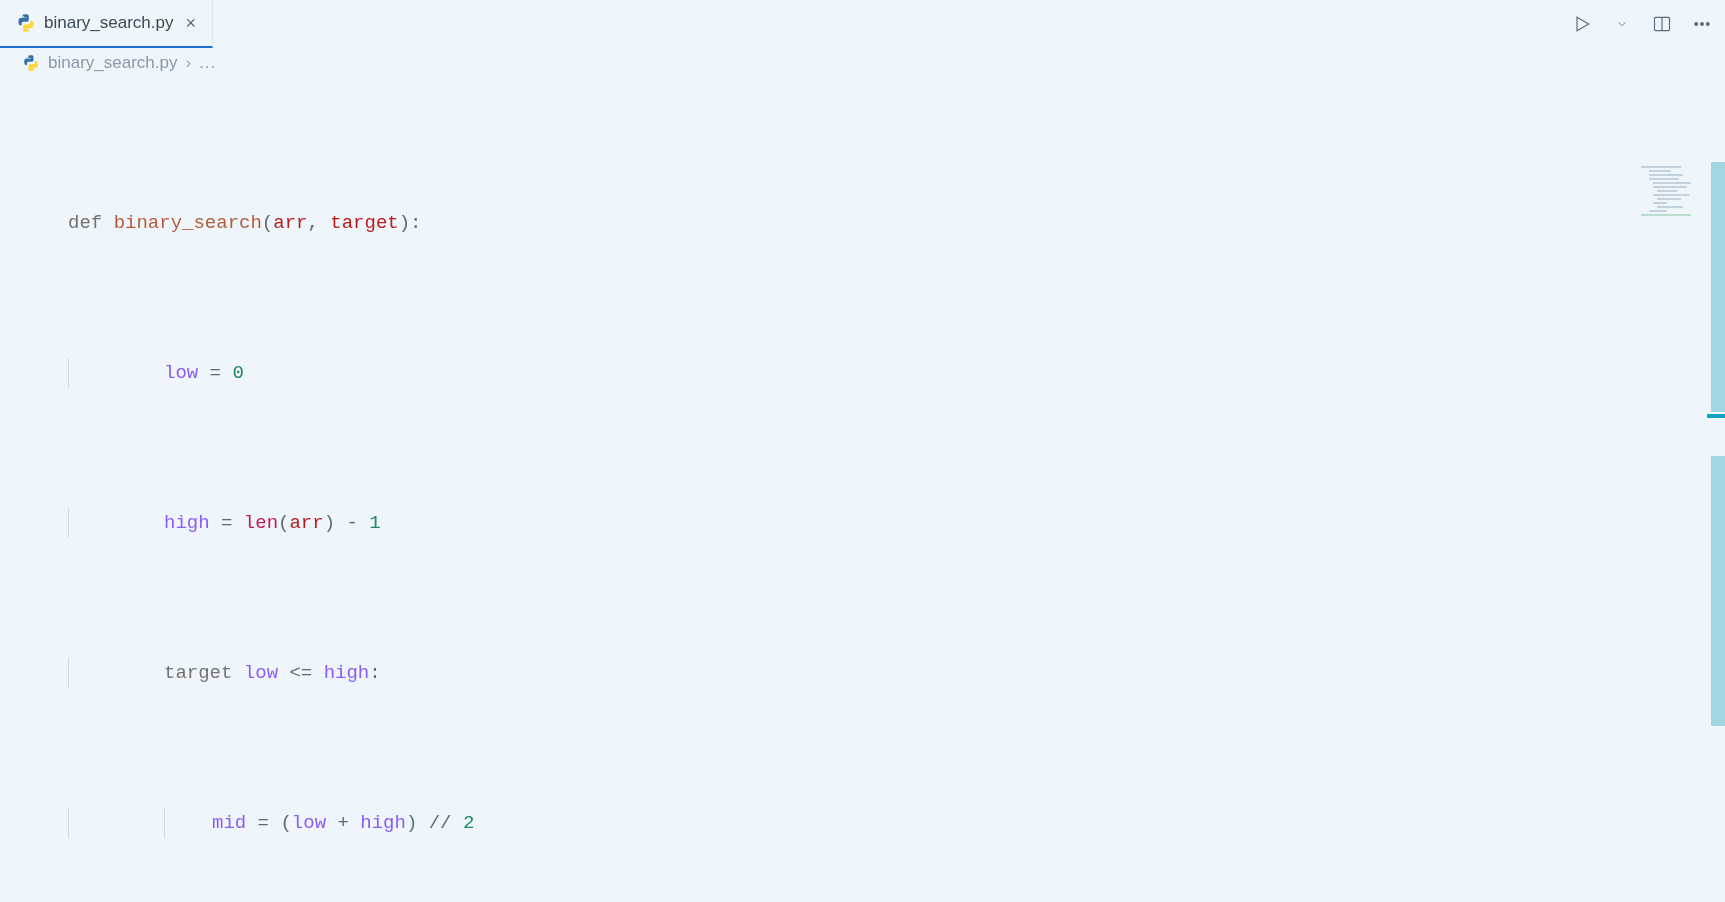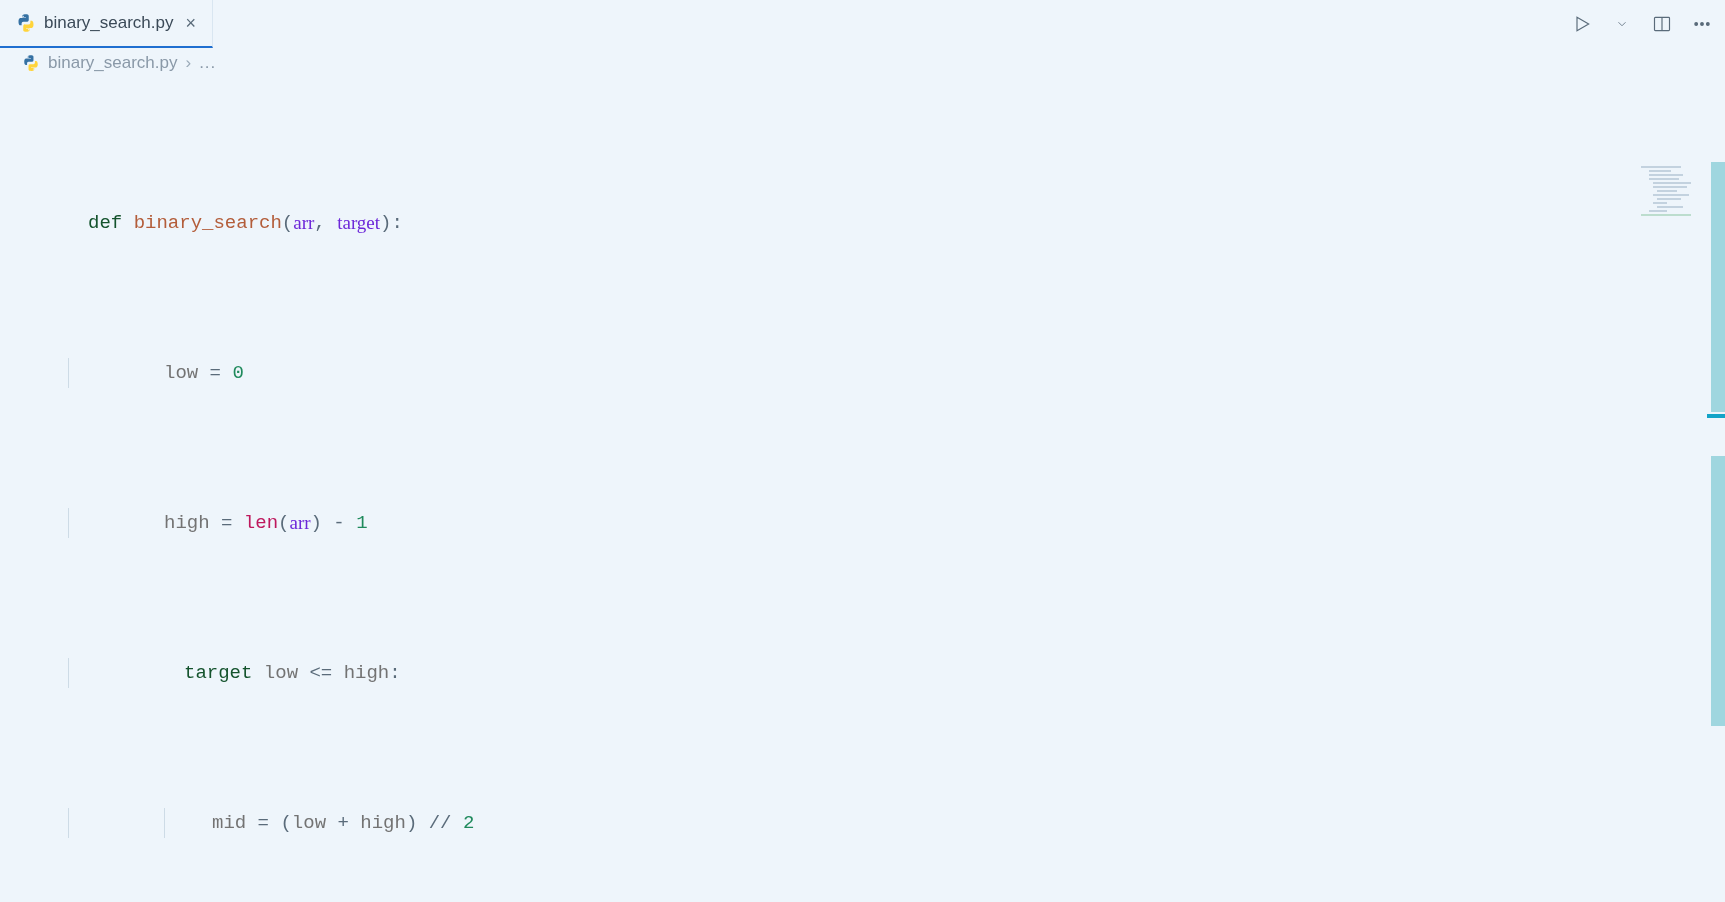--- a/index.html
+++ b/index.html
@@ -97,27 +97,27 @@
     font-size: 19px;
     line-height: 30px;
     color: #3b4a58;
     white-space: pre;
   }
   .line { height: 30px; display:flex; position: relative; }
   .ig { display:inline-block; width: 48px; height: 30px;}
   .ig.g { border-left: 1px solid #cddbe6; }
 
   
-  .kw-def   { color: #14532d; margin-left: 20px; }
+  .kw-def   { color: #737373; }
   .fn-name  { color: #b35d3a; }
-  .param    { color: #6d28d9; font-family: Liberation Serif, serif; }
+  .param    { color: #b91c1c; }
   .builtin  { color: #be185d; }
   .num      { color: #1f8a5c; }
   .op       { color: #5a6b7a; }
-  .ident    { color: #737373; }
+  .ident    { color: #8b5cf6; }
   .punct    { color: #5a6b7a; }
 
   
   .minimap {
     position: absolute;
     top: 88px;
     right: 24px;
     width: 60px;
     height: 60px;
     opacity: .5;

